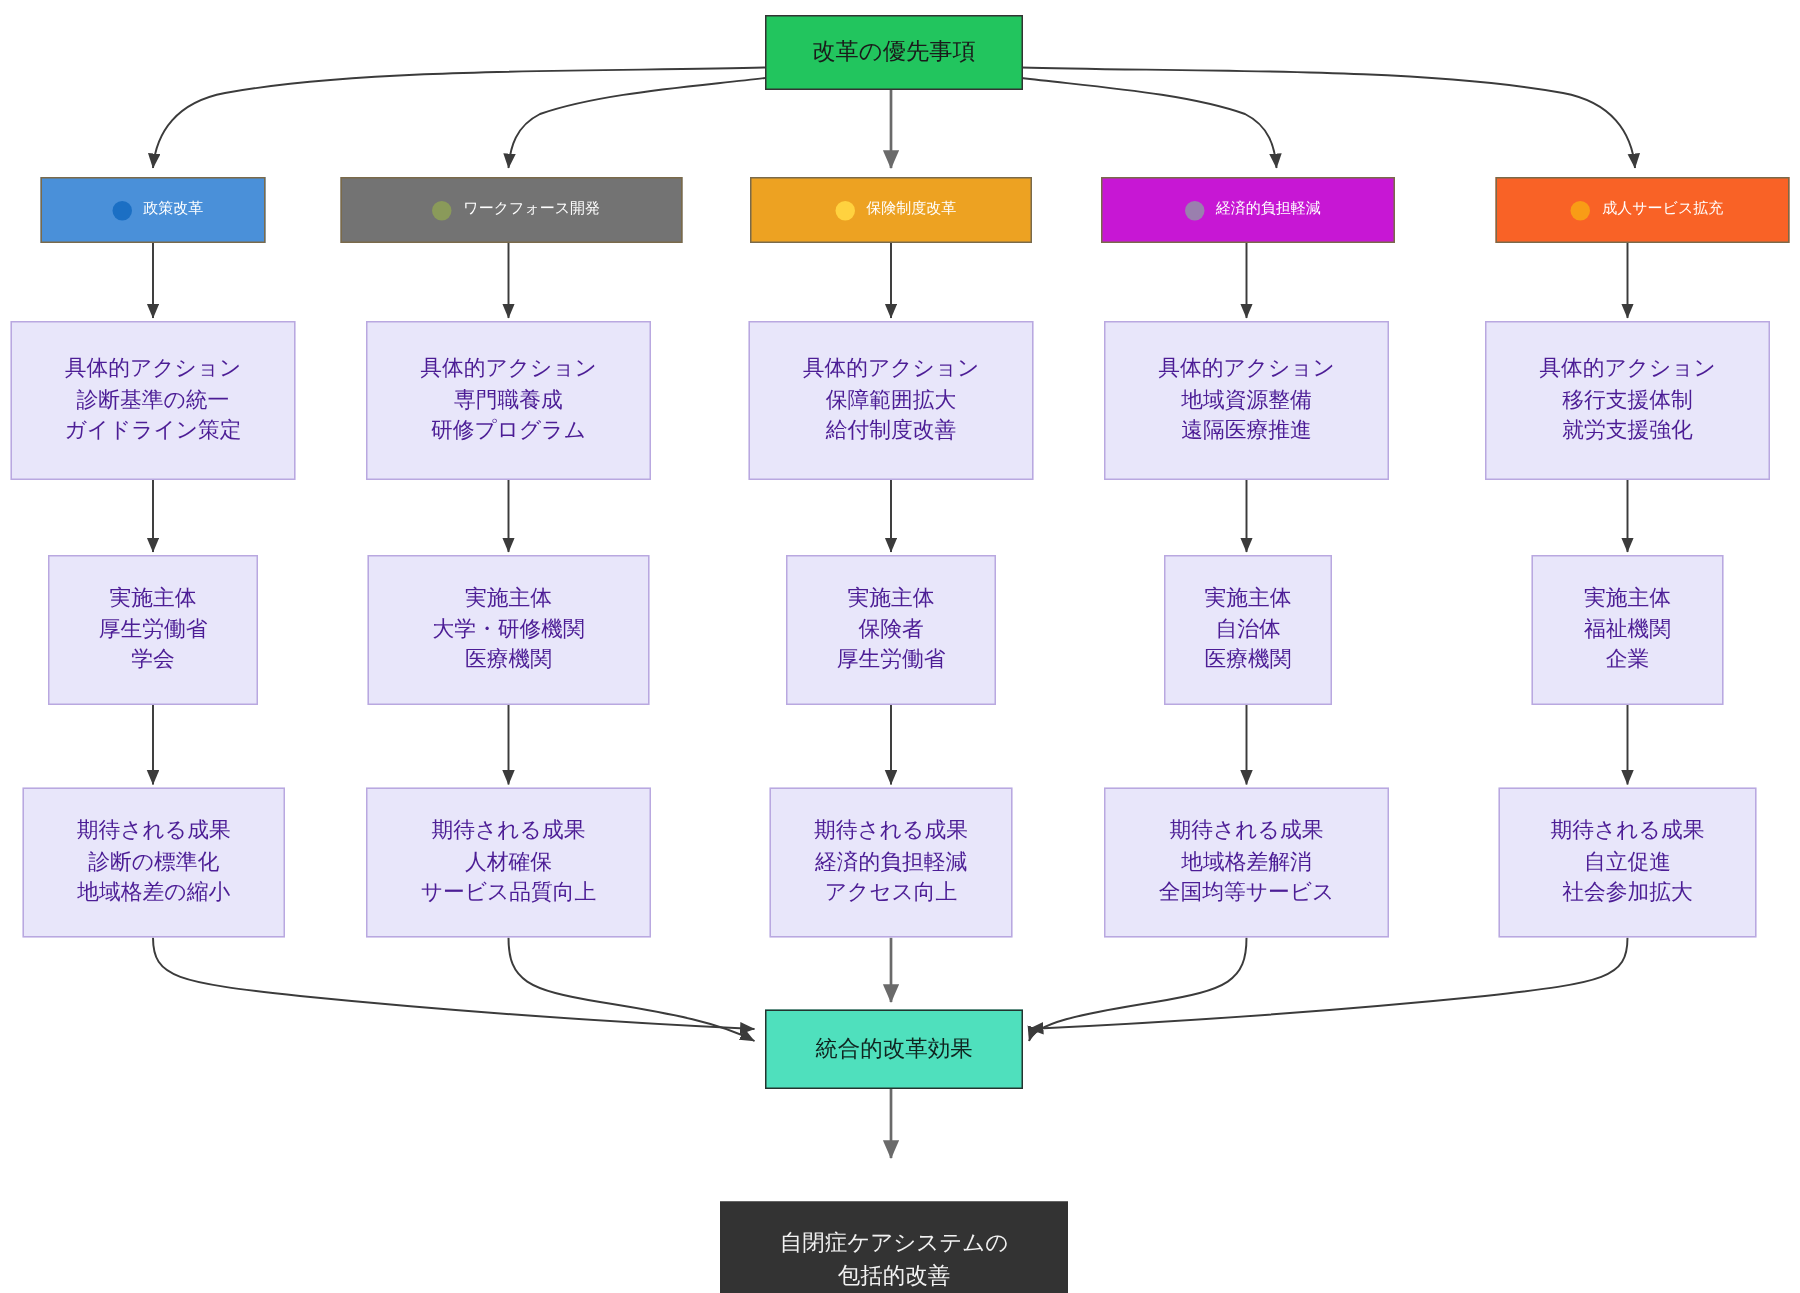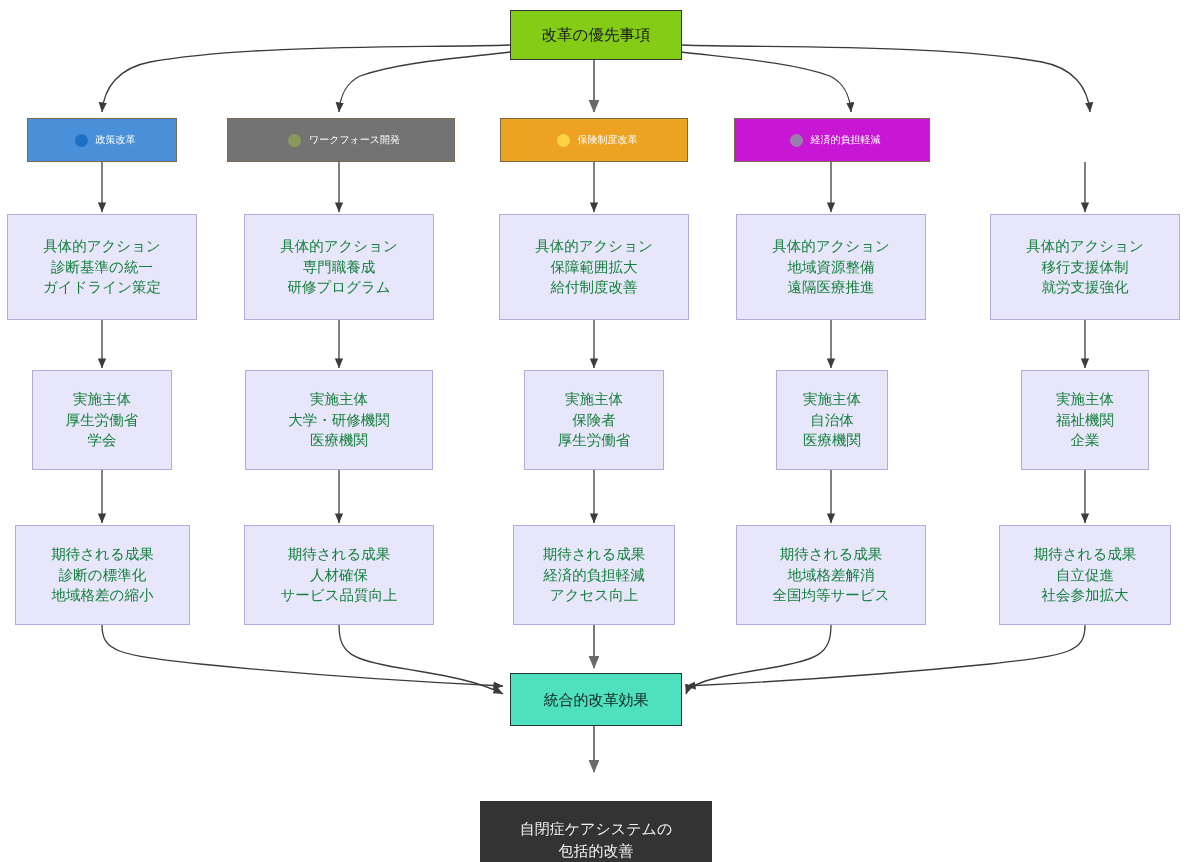--- a/index.html
+++ b/index.html
@@ -30,21 +30,21 @@
     box-sizing: border-box;
     display: flex;
     align-items: center;
     justify-content: center;
     text-align: center;
     line-height: 1.42;
     white-space: pre-line;
     z-index: 2;
   }
   .node-root {
-    background: #84cc16;
+    background: #22c55e;
     border: 1.6px solid #333333;
     color: #1a1a1a;
     font-size: 15.5px;
   }
   .node-cat {
     border: 1.4px solid #7a6a4a;
     color: #ffffff;
     font-size: 10px;
     padding-left: 6px;
   }
@@ -54,21 +54,21 @@
     height: 13px;
     border-radius: 50%;
     margin-right: 8px;
     vertical-align: -1px;
     flex: 0 0 auto;
   }
   .node-cat .cat-label { display: inline-block; }
   .node-step {
     background: #e8e6fa;
     border: 1.3px solid #b9a8e0;
-    color: #15803d;
+    color: #4c1d95;
     font-size: 14.5px;
   }
   .node-sum {
     background: #4fe0bd;
     border: 1.8px solid #24342f;
     color: #102520;
     font-size: 15px;
     text-align: right;
   }
   .node-final {
@@ -147,20 +147,24 @@
     <span class="bullet" style="background:#8a9a5a;"></span>
     <span class="cat-label">ワークフォース開発</span>
   </div>
   <div class="node node-cat" style="left:500px; top:118px; width:188px; height:44px; background:#eda222;">
     <span class="bullet" style="background:#ffd23f;"></span>
     <span class="cat-label">保険制度改革</span>
   </div>
   <div class="node node-cat" style="left:734px; top:118px; width:196px; height:44px; background:#c717d4;">
     <span class="bullet" style="background:#9a7fae;"></span>
     <span class="cat-label">経済的負担軽減</span>
+  </div>
+  <div class="node node-cat" style="left:997px; top:118px; width:196px; height:44px; background:#f96226;">
+    <span class="bullet" style="background:#f99c16;"></span>
+    <span class="cat-label">成人サービス拡充</span>
   </div>
 
   <div class="node node-step" style="left:7px; top:214px; width:190px; height:106px;">具体的アクション
 診断基準の統一
 ガイドライン策定</div>
   <div class="node node-step" style="left:244px; top:214px; width:190px; height:106px;">具体的アクション
 専門職養成
 研修プログラム</div>
   <div class="node node-step" style="left:499px; top:214px; width:190px; height:106px;">具体的アクション
 保障範囲拡大

